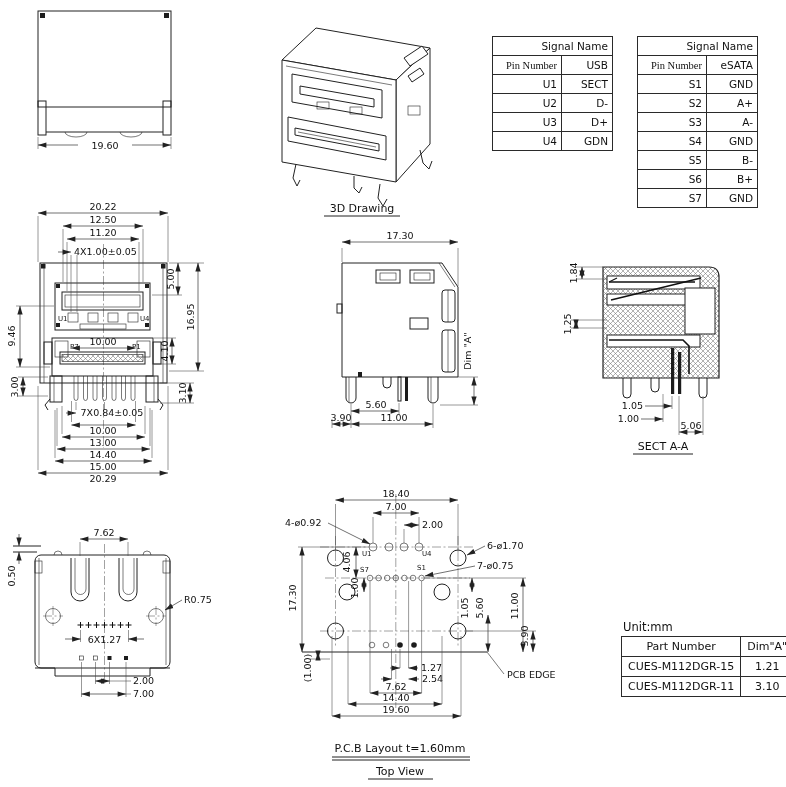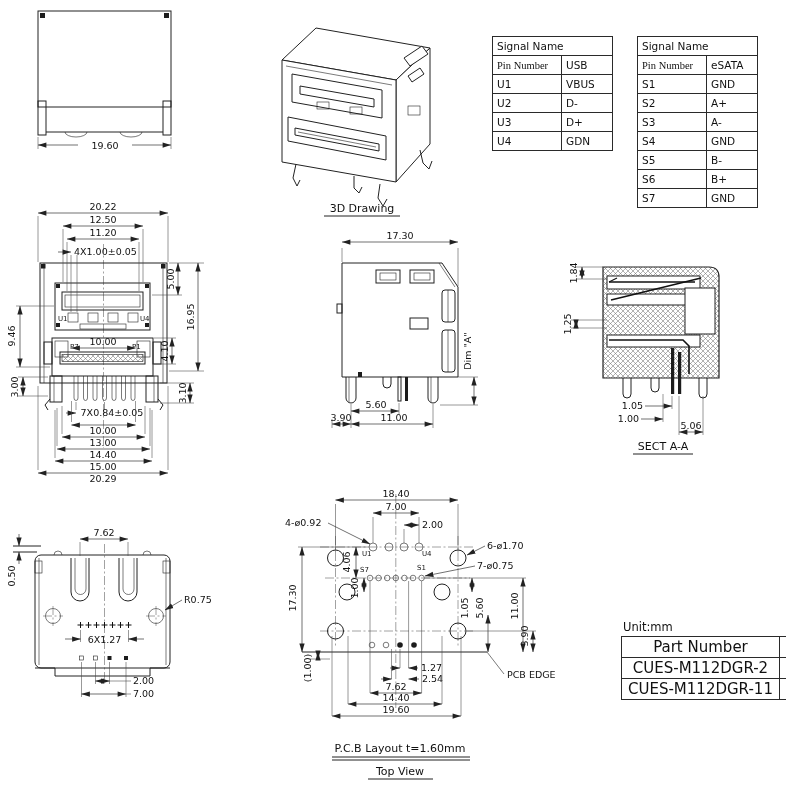--- a/index.html
+++ b/index.html
@@ -12,26 +12,26 @@
   .cap{font-size:11px;}
   .b{stroke:#222;stroke-width:1;fill:none;}
   .bw{stroke:#222;stroke-width:1;fill:#fff;}
   .thin{stroke:#222;stroke-width:0.6;fill:none;}
   .ext{stroke:#444;stroke-width:0.55;fill:none;}
   .dim{stroke:#333;stroke-width:0.7;fill:none;}
   .cl{stroke:#555;stroke-width:0.55;fill:none;stroke-dasharray:9 2.5 2 2.5;}
   .blk{fill:#1c1c1c;stroke:none;}
   table.sig{border-collapse:collapse;background:#fff;}
   table.sig td,table.sig th{border:1.2px solid #2a2a2a;font-size:10.5px;font-weight:normal;
-      text-align:left;padding:1px 4px;height:16px;white-space:nowrap;}
+      text-align:right;padding:1px 4px;height:16px;white-space:nowrap;}
   table.sig .c1{width:60px;font-family:Liberation Serif, serif;} table.sig .c2{width:42px;}
   #part-block{font-size:11px;}
   #part-block .unit{margin:0 0 2px 2px;font-size:11.5px;}
   table.part{border-collapse:collapse;}
-  table.part td,table.part th{border:1.4px solid #2a2a2a;font-size:15px;font-weight:normal;
+  table.part td,table.part th{border:1.4px solid #2a2a2a;font-size:11px;font-weight:normal;
       text-align:center;padding:1px 6px;height:17px;white-space:nowrap;}
   table.part .p1{width:126px;} table.part .p2{width:50px;}
 </style>
 </head>
 <body>
 
 <div id="sheet">
 
   <svg class="abs" width="0" height="0">
     <defs>
@@ -99,21 +99,21 @@
     <tbody>
         <tr>
           <th colspan="2">Signal Name</th>
         </tr>
     <tr>
       <td class="c1">Pin Number</td>
       <td class="c2">USB</td>
     </tr>
     <tr>
       <td>U1</td>
-      <td>VBUS</td>
+      <td>SECT</td>
         </tr>
     <tr>
       <td>U2</td>
       <td>D-</td>
         </tr>
     <tr>
       <td>U3</td>
       <td>D+</td>
         </tr>
     <tr>
@@ -584,21 +584,21 @@
 
   <div id="part-block" class="abs" style="left:590px;top:620px;margin-left:31px;">
     <div class="unit">Unit:mm</div>
     <table class="part">
       <tbody>
           <tr>
         <th class="p1">Part Number</th>
         <th class="p2">Dim"A"</th>
       </tr>
       <tr>
-        <td>CUES-M112DGR-2</td>
+        <td>CUES-M112DGR-15</td>
         <td>1.21</td>
       </tr>
       <tr>
         <td>CUES-M112DGR-11</td>
         <td>3.10</td>
       </tr>
     </tbody>
       </table>
   </div>
 

